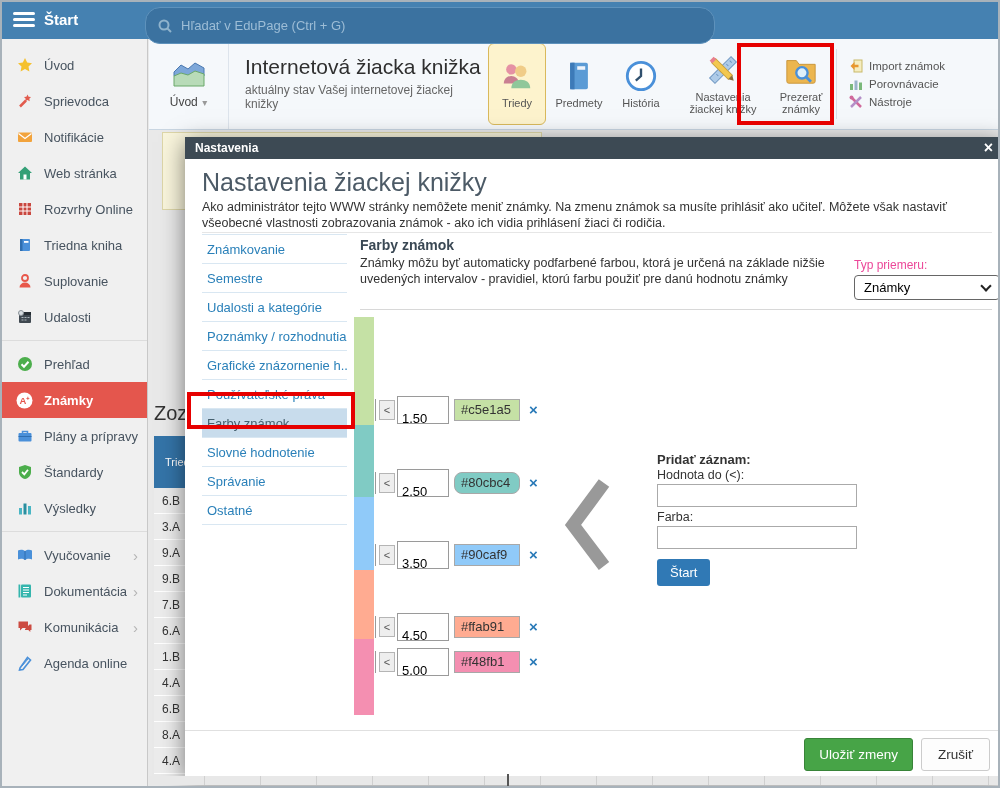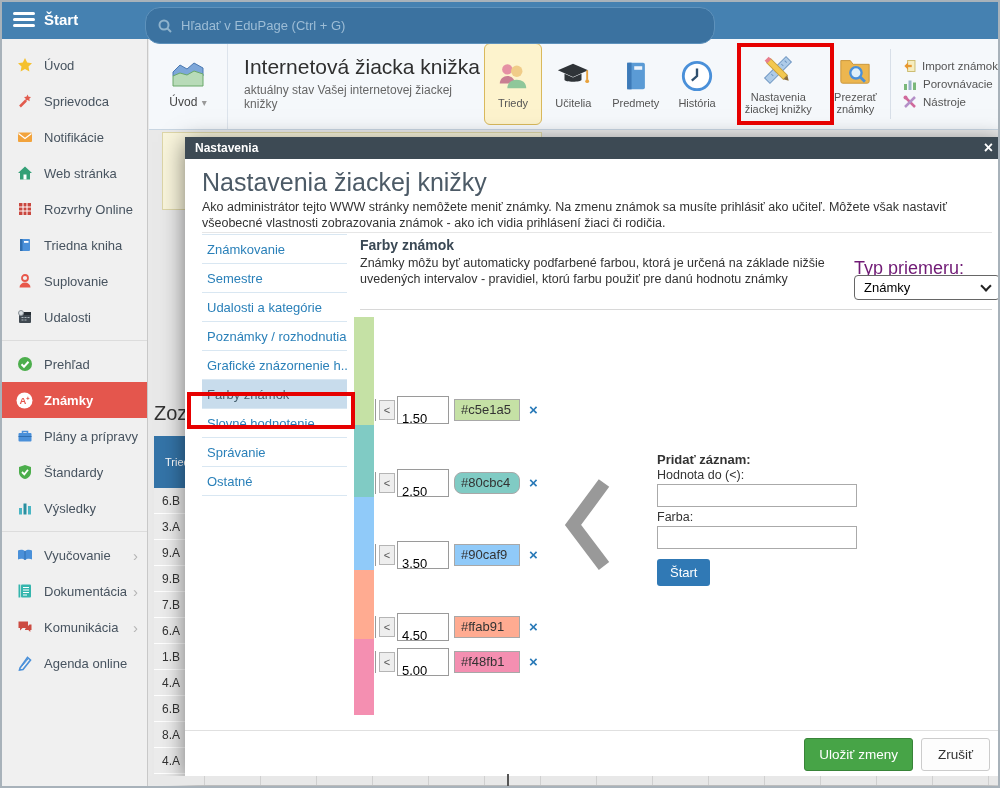--- a/index.html
+++ b/index.html
@@ -67,21 +67,21 @@
   .modal-intro { position:absolute; left:17px; top:62px; right:14px; font-size:12.5px; color:#333; line-height:16px; }
   .mdivider1 { position:absolute; left:17px; right:10px; top:95px; border-top:1px solid #e6e6e6; }
 
   .mnav { position:absolute; left:17px; top:97px; width:145px; border-top:1px solid #d9e7f2; }
   .mnav-item { height:29px; line-height:29px; font-size:13px; color:#2a80b9; border-bottom:1px solid #d9e7f2;
                padding-left:5px; cursor:pointer; white-space:nowrap; overflow:hidden; }
   .mnav-item.sel { background:#c8dcec; color:#45606f; }
 
   .sec-heading { position:absolute; left:175px; top:100px; font-size:14px; font-weight:bold; color:#3a4854; }
   .sec-desc { position:absolute; left:175px; top:118px; width:468px; font-size:12.5px; color:#333; line-height:16px; }
-  .avg-label { position:absolute; left:669px; top:121px; font-size:18px; color:#701a75; }
+  .avg-label { position:absolute; left:669px; top:121px; font-size:12px; color:#ec4899; }
   .avg-select { position:absolute; left:669px; top:138px; width:146px; height:25px; background:#fff;
                 border:1px solid #666; border-radius:4px; display:flex; align-items:center;
                 justify-content:space-between; padding:0 9px; font-size:13px; color:#000; cursor:pointer; }
   .sel-caret { width:8px; height:8px; border-right:2px solid #222; border-bottom:2px solid #222;
                transform:rotate(45deg); margin-top:-4px; }
   .mdivider2 { position:absolute; left:175px; right:10px; top:172px; border-top:1px solid #d8d8d8; }
 
   .editor { position:absolute; left:169px; top:180px; width:645px; height:400px; }
   .strip { position:absolute; left:0; top:0; width:20px; }
   .strip div { width:20px; }
@@ -320,29 +320,20 @@
       <div class="sub">aktuálny stav Vašej internetovej žiackej knižky</div>
     </div>
     <div class="toolbtn sel tb-triedy">
       <svg width="36" height="34" viewBox="0 0 36 36">
           <circle cx="12" cy="11" r="5.5" fill="#e591a4"></circle>
           <path d="M4 26c0-5 4-8 8-8s8 3 8 8z" fill="#c97f92"></path>
           <circle cx="22" cy="13" r="6" fill="#f0cc88"></circle>
           <path d="M12 31c0-6 4.5-9 10-9s10 3 10 9z" fill="#8fc79a"></path>
         </svg>
       <span>Triedy</span>
-    </div>
-    <div class="toolbtn tb-ucitelia">
-      <svg width="36" height="34" viewBox="0 0 36 36">
-          <polygon points="18,5 34,12 18,19 2,12" fill="#2f3438"></polygon>
-          <path d="M9 15.5v6.5c0 2.8 18 2.8 18 0v-6.5l-9 4z" fill="#2f3438"></path>
-          <line x1="33" y1="12" x2="33" y2="22" stroke="#e8a23c" stroke-width="2"></line>
-          <circle cx="33" cy="23.5" r="2" fill="#e8a23c"></circle>
-        </svg>
-      <span>Učitelia</span>
     </div>
     <div class="toolbtn tb-predmety">
       <svg width="32" height="34" viewBox="0 0 36 36">
           <rect x="8" y="3" width="20" height="30" rx="2" fill="#5b9bd5"></rect>
           <rect x="8" y="3" width="5" height="30" fill="#3d7ab8"></rect>
           <rect x="16" y="7" width="9" height="4" fill="#eef4fb"></rect>
         </svg>
       <span>Predmety</span>
     </div>
     <div class="toolbtn tb-historia">
@@ -430,20 +421,21 @@
     <div class="modal-heading">Nastavenia žiackej knižky</div>
     <div class="modal-intro">Ako administrátor tejto WWW stránky nemôžete meniť známky. Na zmenu známok sa musíte prihlásiť ako učiteľ. Môžete však nastaviť všeobecné vlastnosti zobrazovania známok - ako ich vidia prihlásení žiaci či rodičia.</div>
     <div class="mdivider1"></div>
 
     <div class="mnav">
       <div class="mnav-item">Známkovanie</div>
       <div class="mnav-item">Semestre</div>
       <div class="mnav-item">Udalosti a kategórie</div>
       <div class="mnav-item">Poznámky / rozhodnutia</div>
       <div class="mnav-item">Grafické znázornenie h...</div>
+      <div class="mnav-item">Používateľské práva</div>
       <div class="mnav-item sel">Farby známok</div>
       <div class="mnav-item">Slovné hodnotenie</div>
       <div class="mnav-item">Správanie</div>
       <div class="mnav-item">Ostatné</div>
     </div>
 
     <div class="sec-heading">Farby známok</div>
     <div class="sec-desc">Známky môžu byť automaticky podfarbené farbou, ktorá je určená na základe nižšie uvedených intervalov - pravidiel, ktorú farbu použiť pre danú hodnotu známky</div>
     <div class="avg-label">Typ priemeru:</div>
     <div class="avg-select">

